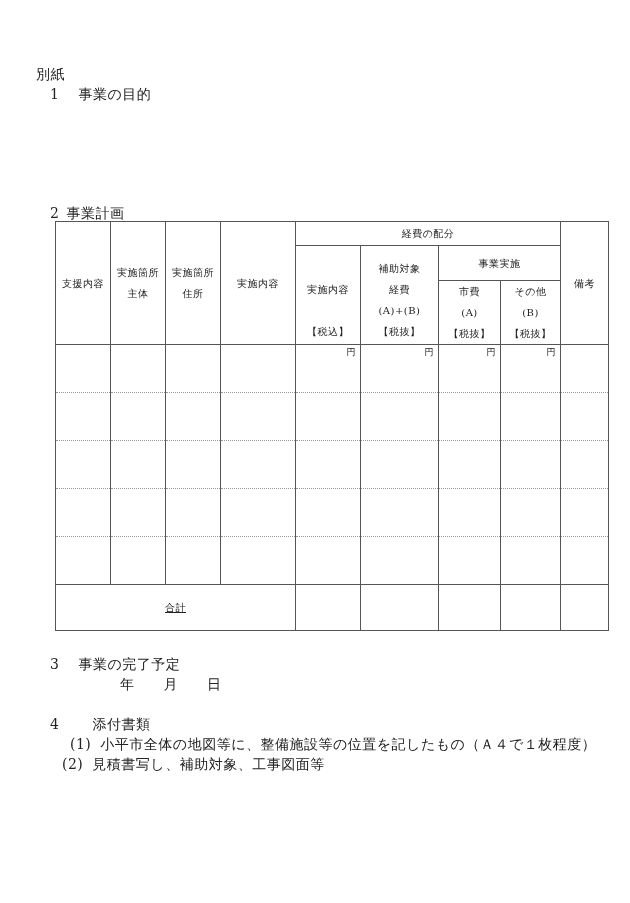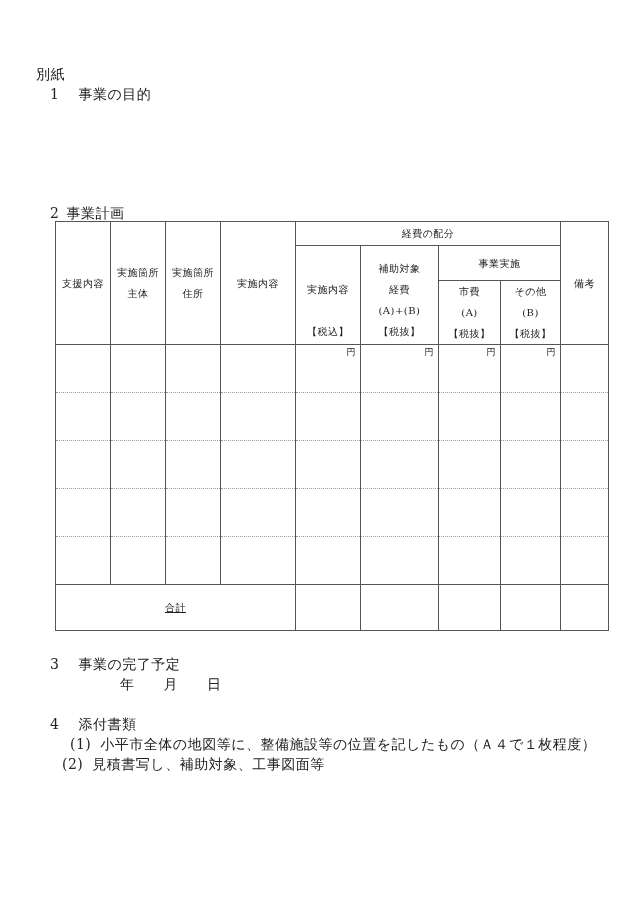--- a/index.html
+++ b/index.html
@@ -135,21 +135,21 @@
   <span style="margin-left:14px;">事業の完了予定</span>
 </div>
 <div class="abs t" style="left:120px;top:676px;">
   <span>年</span>
   <span style="margin-left:24px;">月</span>
   <span style="margin-left:24px;">日</span>
 </div>
 
 <div class="abs t" style="left:50px;top:716px;">
   <span>4</span>
-  <span style="margin-left:14px;">添付書類</span>
+  <span style="margin-left:28px;">添付書類</span>
 </div>
 <div class="abs t" style="left:62px;top:736px;margin-left:8px;">
   <span>(1)</span>
   <span style="margin-left:4px;">小平市全体の地図等に、整備施設等の位置を記したもの（Ａ４で１枚程度）</span>
 </div>
 <div class="abs t" style="left:62px;top:756px;">
   <span>(2)</span>
   <span style="margin-left:4px;">見積書写し、補助対象、工事図面等</span>
 </div>
 

